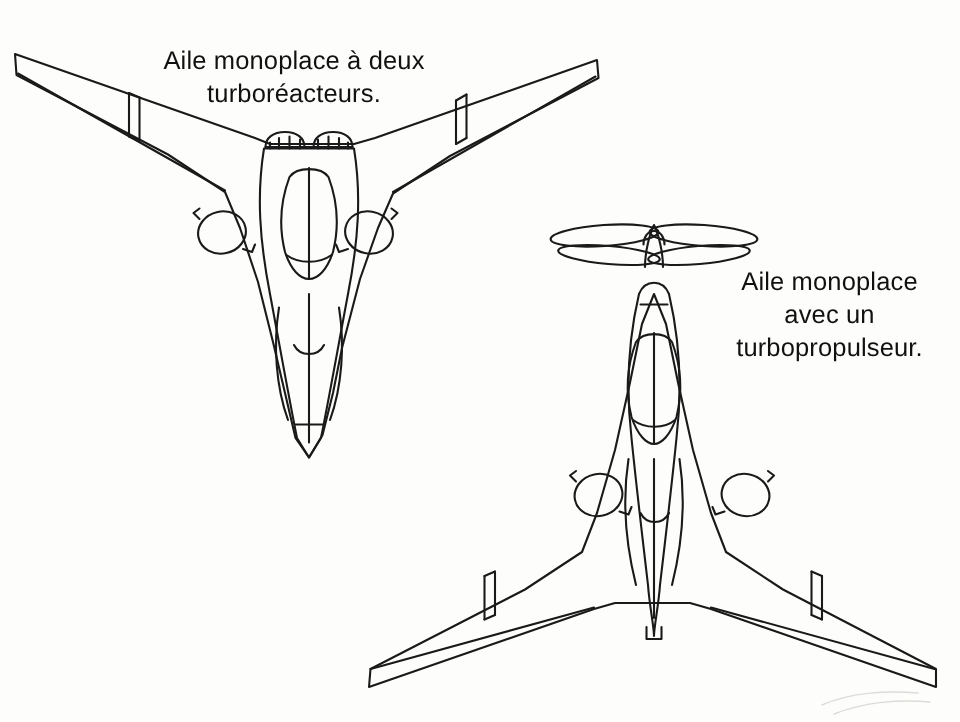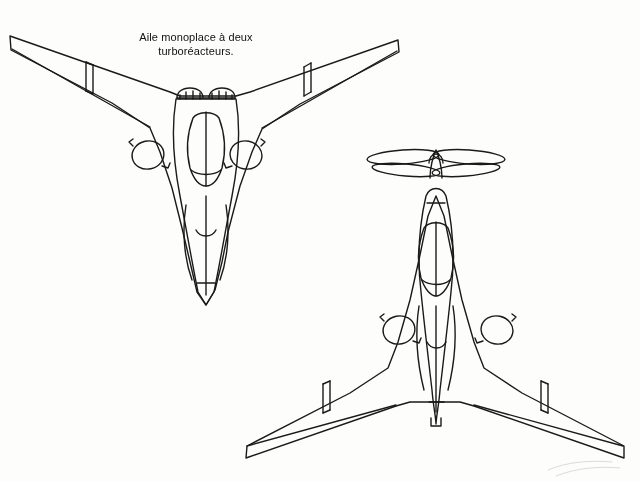--- a/index.html
+++ b/index.html
@@ -19,21 +19,21 @@
     position: absolute;
     left: 0;
     top: 0;
     width: 640px;
     height: 481px;
   }
   .caption {
     position: absolute;
     color: #111111;
     font-family: "Liberation Sans", sans-serif;
-    font-size: 11px;
+    font-size: 17px;
     line-height: 1.28;
     text-align: center;
     white-space: pre-line;
     letter-spacing: 0.1px;
   }
   #caption-jets {
     left: 96px;
     top: 30px;
     width: 200px;
   }
@@ -222,14 +222,17 @@
         <path d="M 548,470 C 566,462 590,460 612,462"></path>
         <path d="M 556,476 C 576,468 600,466 620,468"></path>
       </g>
 
     </g>
   </svg>
 
   <div class="caption" id="caption-jets">Aile monoplace à deux
 turboréacteurs.</div>
 
+  <div class="caption" id="caption-turboprop">Aile monoplace
+avec un
+turbopropulseur.</div>
 
 </div>
 
 </body></html>

